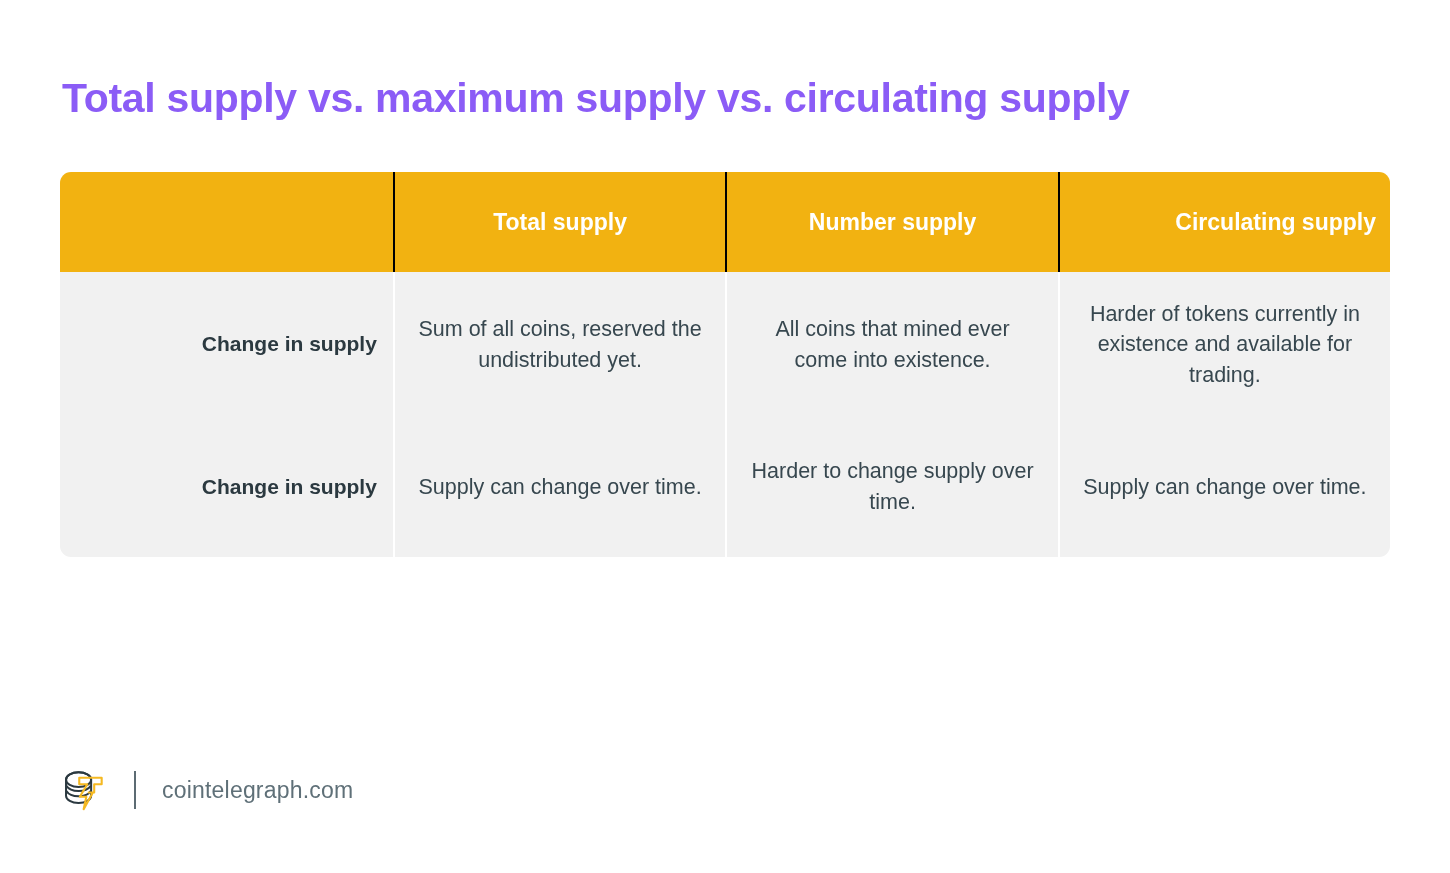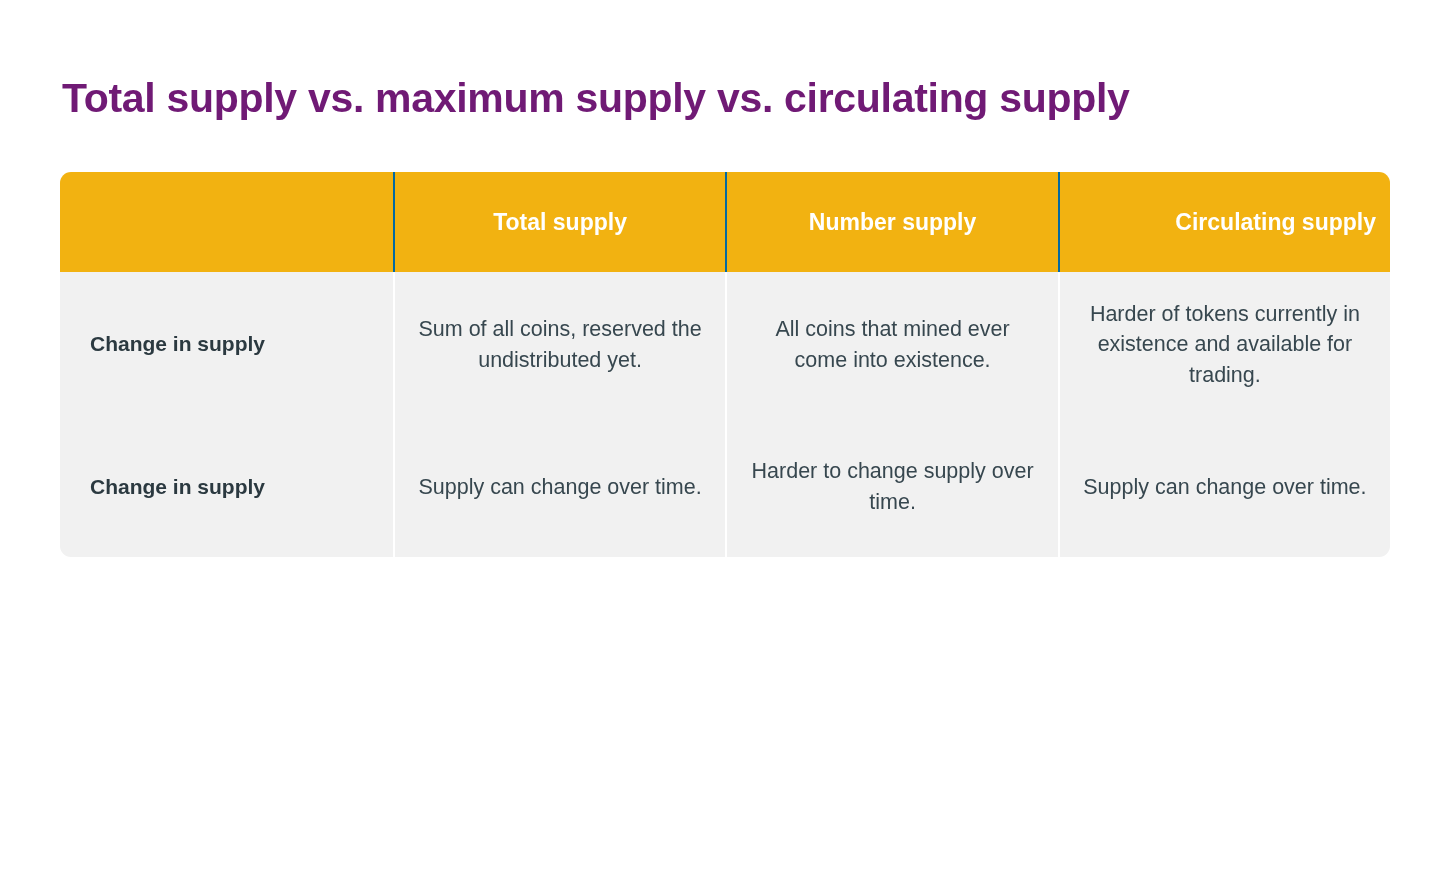--- a/index.html
+++ b/index.html
@@ -22,21 +22,21 @@
 
   
   .title {
     position: absolute;
     left: 62px;
     top: 48px;
     width: 1330px;
     font-size: 41px;
     line-height: 1.15;
     font-weight: bold;
-    color: #701a75;
+    color: #8b5cf6;
     letter-spacing: -0.3px;
     white-space: nowrap;
   }
 
   
   .table-wrap {
     position: absolute;
     left: 60px;
     top: 172px;
     width: 1330px;
@@ -56,21 +56,21 @@
   
   thead th {
     background: #f2b211;
     color: #ffffff;
     font-size: 23px;
     font-weight: bold;
     height: 100px;
     padding: 0 14px;
     text-align: center;
     vertical-align: middle;
-    border-right: 2px solid #0369a1;
+    border-right: 2px solid #000000;
     box-sizing: border-box;
   }
   thead th:last-child { border-right: none; text-align: right; }
   thead th.blank-head { font-size: 0; }
   thead tr { box-shadow: inset 0 -2px 0 0 #e0a50f; }
 
   
   tbody td {
     font-size: 21.5px;
     line-height: 1.42;
@@ -92,26 +92,26 @@
     border-right-color: #eceff1;
   }
   tbody tr.plain + tr.shaded td {
     border-top: 2px solid #dfe6e9;
   }
   tbody tr.shaded + tr.plain td {
     border-top: none;
   }
 
   tbody td.rowlabel {
-    text-align: left;
+    text-align: right;
     font-weight: bold;
     font-size: 21px;
     color: #2b3940;
     padding-left: 30px;
-    padding-right: 28px;
+    padding-right: 16px;
     line-height: 1.45;
   }
 
   tbody tr.r1 td { height: 145px; }
   tbody tr.r2 td { height: 147px; }
   tbody tr.r3 td { height: 140px; }
 
   
   .footer {
     position: absolute;
@@ -171,14 +171,31 @@
         <tr class="shaded r3">
           <td class="rowlabel">Change in supply</td>
           <td>Supply can change over time.</td>
           <td>Harder to change supply over time.</td>
           <td>Supply can change over time.</td>
         </tr>
       </tbody>
     </table>
   </div>
 
+  <div class="footer">
+    <span>
+      <svg class="logo-mark" viewBox="0 0 48 48" xmlns="http://www.w3.org/2000/svg" aria-hidden="true">
+
+        <g fill="none" stroke="#2b3940" stroke-width="2.1">
+          <path d="M4.2 13.2 C4.2 8.9 10.1 5.6 17.3 5.6 C24.5 5.6 30.4 8.9 30.4 13.2 L30.4 30.0 C30.4 34.3 24.5 37.6 17.3 37.6 C10.1 37.6 4.2 34.3 4.2 30.0 Z"></path>
+          <ellipse cx="17.3" cy="13.2" rx="13.1" ry="7.6"></ellipse>
+          <path d="M4.6 19.6 C6.6 22.9 11.5 25.1 17.3 25.1 C23.1 25.1 28.0 22.9 30.0 19.6"></path>
+          <path d="M4.6 25.0 C6.6 28.3 11.5 30.5 17.3 30.5 C23.1 30.5 28.0 28.3 30.0 25.0"></path>
+        </g>
+
+        <path d="M18.0 11.2 L41.4 11.2 L41.4 18.0 L33.6 18.0 L33.6 26.6 L27.9 26.6 L32.2 26.6 L22.6 44.0 L25.4 31.0 L18.6 31.0 L26.4 18.0 L18.0 18.0 Z" fill="none" stroke="#f5b922" stroke-width="2.2" stroke-linejoin="round"></path>
+      </svg>
+    </span>
+    <span class="footer-divider"></span>
+    <span class="footer-text">cointelegraph.com</span>
+  </div>
 
 </div>
 
 </body></html>

